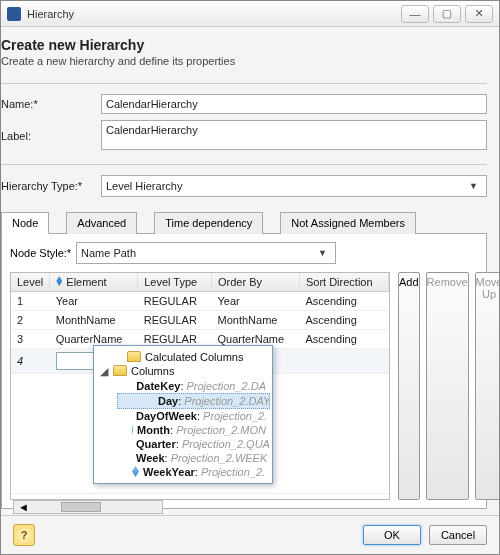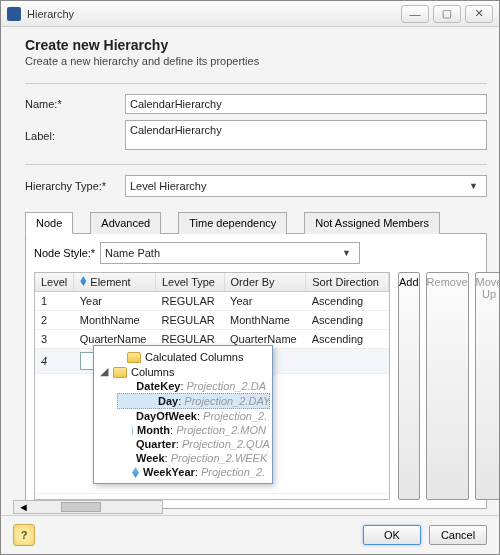--- a/index.html
+++ b/index.html
@@ -3,21 +3,21 @@
 <meta charset="utf-8">
 <style>
   * { box-sizing: border-box; font-family: "Segoe UI", Tahoma, sans-serif; font-size: 11px; }
   body { margin: 0; background: #fff; }
   .window { width: 500px; height: 555px; border: 1px solid #888; background: #f4f4f4; display: flex; flex-direction: column; position: relative; }
   .titlebar { height: 26px; background: linear-gradient(#fdfdfd,#eaeaea); border-bottom: 1px solid #ccc; display: flex; align-items: center; padding: 0 6px; }
   .titlebar .ticon { width: 14px; height: 14px; background: #2b5797; margin-right: 6px; border-radius: 2px; }
   .titlebar .title { flex: 1; color: #333; }
   .winbtns { display: flex; gap: 4px; }
   .winbtn { width: 28px; height: 18px; border: 1px solid #bbb; border-radius: 3px; background: linear-gradient(#fff,#e8e8e8); display: flex; align-items: center; justify-content: center; color: #555; cursor: pointer; }
-  .content { flex: 1; padding: 10px 12px 6px 24px; display: flex; flex-direction: column; overflow: hidden; }
+  .content { flex: 1; padding: 10px 12px 6px 0; display: flex; flex-direction: column; overflow: hidden; }
   .heading { font-size: 14px; font-weight: bold; color: #222; margin-bottom: 2px; }
   .subheading { color: #444; margin-bottom: 10px; }
   .hr { border-top: 1px solid #ccc; margin: 6px 0 10px 0; }
   .form-row { display: flex; align-items: center; margin-bottom: 6px; }
   .form-row label { width: 100px; color: #222; }
   .form-row .field { flex: 1; }
   input.text, .combo, textarea { width: 100%; border: 1px solid #aaa; background: #fff; padding: 3px 4px; color: #222; }
   textarea { height: 30px; resize: none; }
   .combo { display: flex; align-items: center; justify-content: space-between; height: 22px; }
   .combo .arrow { color: #444; font-size: 9px; padding: 0 4px; }
@@ -42,21 +42,21 @@
   .btn.disabled { color: #999; cursor: default; }
   .btn.primary { border-color: #4a90d9; box-shadow: 0 0 3px rgba(74,144,217,.6); }
   .bottombar { display: flex; align-items: center; padding: 8px 12px; border-top: 1px solid #ccc; gap: 8px; }
   .help { width: 22px; height: 22px; border: 1px solid #caa84a; border-radius: 3px; background: radial-gradient(#fff2c0,#f7d86b); color: #6b4e00; display: flex; align-items: center; justify-content: center; font-weight: bold; cursor: pointer; }
   .spacer { flex: 1; }
   .btn.footer { width: 58px; }
   .scrollstub { position: absolute; left: 12px; bottom: 40px; width: 150px; height: 14px; border: 1px solid #bbb; background: #eee; display: flex; align-items: center; }
   .scrollstub .thumb { width: 40px; height: 10px; background: #ccc; margin-left: 28px; border: 1px solid #aaa; }
   
   .popup { position: absolute; left: 92px; top: 344px; width: 180px; background: #fff; border: 1px solid #7a9ac0; box-shadow: 2px 2px 6px rgba(0,0,0,.25); padding: 4px 2px; z-index: 50; }
-  .tree-item { display: flex; align-items: flex-end; padding: 1px 4px; gap: 4px; cursor: pointer; white-space: nowrap; overflow: hidden; }
+  .tree-item { display: flex; align-items: flex-start; padding: 1px 4px; gap: 4px; cursor: pointer; white-space: nowrap; overflow: hidden; }
   .tree-item.indent1 { padding-left: 18px; }
   .tree-item.indent2 { padding-left: 36px; }
   .tree-item.sel { background: #d6e8f7; border: 1px dotted #6aa0d8; margin-left: 21px; }
   .folder { width: 14px; height: 11px; background: linear-gradient(#ffe79a,#f0c94a); border: 1px solid #caa340; border-radius: 2px 2px 0 0; }
   .twisty { width: 9px; color: #555; }
   .colicon { width: 7px; height: 11px; background: linear-gradient(#7fc2f0,#3d8ccf); clip-path: polygon(50% 0,100% 50%,50% 100%,0 50%); }
   .tree-label { color: #111; }
   .tree-sub { color: #999; font-style: italic; }
 </style>
 </head>

